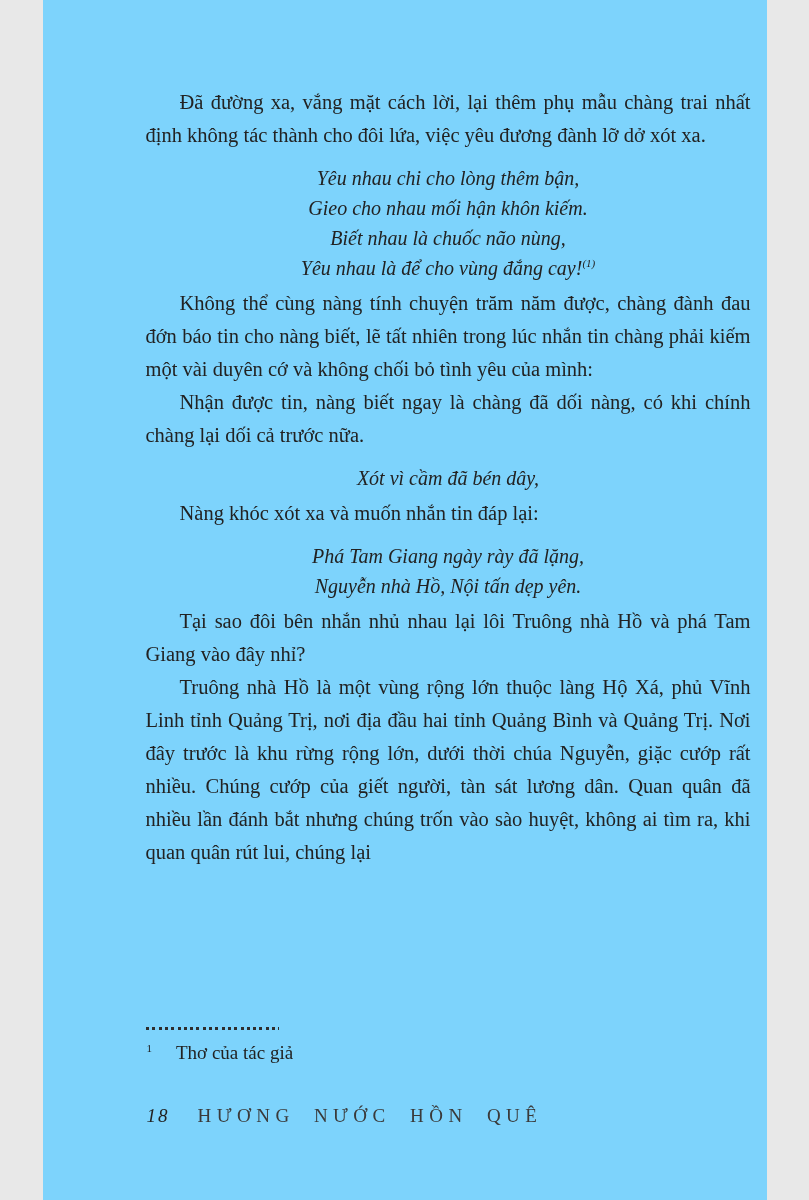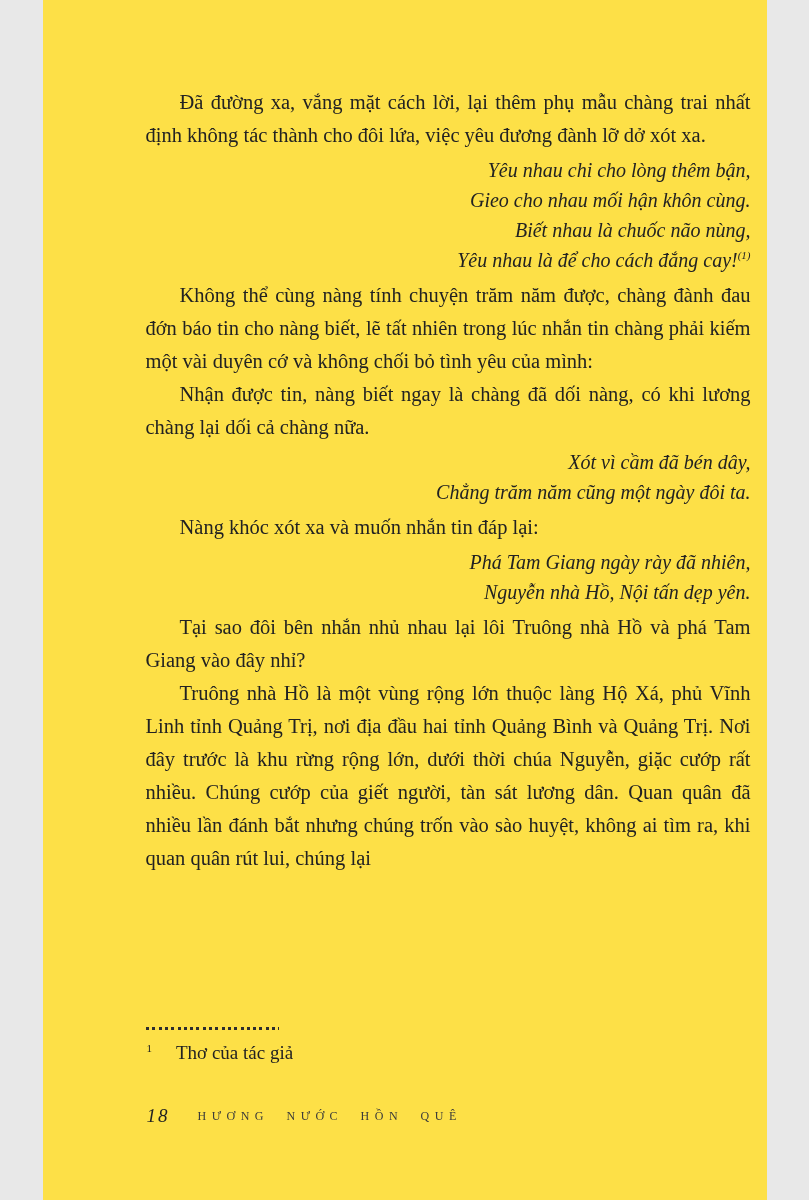--- a/index.html
+++ b/index.html
@@ -1,40 +1,40 @@
 <!DOCTYPE html>
 <html lang="vi"><head>
 <meta charset="utf-8">
 <style>
   html,body{margin:0;padding:0;background:#e8e8e8;}
   .page{
     position:relative;
     width:724px;height:1200px;
     margin:0 auto;
-    background:#fde047;
+    background:#7dd3fc;
     font-family:"Liberation Serif","DejaVu Serif",serif;
     color:#222222;
     overflow:hidden;
   }
   .content{
     position:absolute;left:103px;top:86px;width:605px;
   }
   p.body{
     margin:0;
     font-size:20.5px;
     line-height:33px;
     text-align:justify;
     text-indent:34px;
   }
   .verse{
-    margin:3px 0 4px 0;
+    margin:11px 0 4px 0;
     font-style:italic;
     font-size:20px;
     line-height:30px;
-    text-align:right;
+    text-align:center;
   }
   .verse-line{white-space:nowrap;}
   sup.ref{
     font-size:11px;
     vertical-align:super;
     line-height:0;
   }
   .footnote-rule{
     position:absolute;left:103px;top:1027px;
     width:133px;height:3px;
@@ -52,56 +52,55 @@
     position:absolute;left:104px;top:1103px;
     font-size:19px;line-height:26px;
     display:flex;align-items:flex-start;
   }
   .footer .pagenum{
     font-style:italic;
     letter-spacing:2px;
   }
   .footer .booktitle{
     margin-left:28px;
-    font-size:12px;
+    font-size:19px;
     letter-spacing:5.5px;
     word-spacing:9px;
     color:#3a3a3a;
   }
 </style>
 </head>
 <body>
 
 <div class="page">
 
   <div class="content">
 
     <p class="body">Đã đường xa, vắng mặt cách lời, lại thêm phụ mẫu chàng trai nhất định không tác thành cho đôi lứa, việc yêu đương đành lỡ dở xót xa.</p>
 
     <div class="verse">
       <div class="verse-line">Yêu nhau chi cho lòng thêm bận,</div>
-      <div class="verse-line">Gieo cho nhau mối hận khôn cùng.</div>
+      <div class="verse-line">Gieo cho nhau mối hận khôn kiếm.</div>
       <div class="verse-line">Biết nhau là chuốc não nùng,</div>
-      <div class="verse-line"><span>Yêu nhau là để cho cách đắng cay!</span><sup class="ref">(1)</sup></div>
+      <div class="verse-line"><span>Yêu nhau là để cho vùng đắng cay!</span><sup class="ref">(1)</sup></div>
     </div>
 
     <p class="body">Không thể cùng nàng tính chuyện trăm năm được, chàng đành đau đớn báo tin cho nàng biết, lẽ tất nhiên trong lúc nhắn tin chàng phải kiếm một vài duyên cớ và không chối bỏ tình yêu của mình:</p>
 
 
-    <p class="body">Nhận được tin, nàng biết ngay là chàng đã dối nàng, có khi lương chàng lại dối cả chàng nữa.</p>
+    <p class="body">Nhận được tin, nàng biết ngay là chàng đã dối nàng, có khi chính chàng lại dối cả trước nữa.</p>
 
     <div class="verse">
       <div class="verse-line">Xót vì cầm đã bén dây,</div>
-      <div class="verse-line">Chẳng trăm năm cũng một ngày đôi ta.</div>
     </div>
 
     <p class="body">Nàng khóc xót xa và muốn nhắn tin đáp lại:</p>
 
     <div class="verse">
-      <div class="verse-line">Phá Tam Giang ngày rày đã nhiên,</div>
+      <div class="verse-line">Phá Tam Giang ngày rày đã lặng,</div>
       <div class="verse-line">Nguyễn nhà Hồ, Nội tấn dẹp yên.</div>
     </div>
 
     <p class="body">Tại sao đôi bên nhắn nhủ nhau lại lôi Truông nhà Hồ và phá Tam Giang vào đây nhỉ?</p>
 
     <p class="body">Truông nhà Hồ là một vùng rộng lớn thuộc làng Hộ Xá, phủ Vĩnh Linh tỉnh Quảng Trị, nơi địa đầu hai tỉnh Quảng Bình và Quảng Trị. Nơi đây trước là khu rừng rộng lớn, dưới thời chúa Nguyễn, giặc cướp rất nhiều. Chúng cướp của giết người, tàn sát lương dân. Quan quân đã nhiều lần đánh bắt nhưng chúng trốn vào sào huyệt, không ai tìm ra, khi quan quân rút lui, chúng lại</p>
 
   </div>
 
   <div class="footnote-rule"></div>

